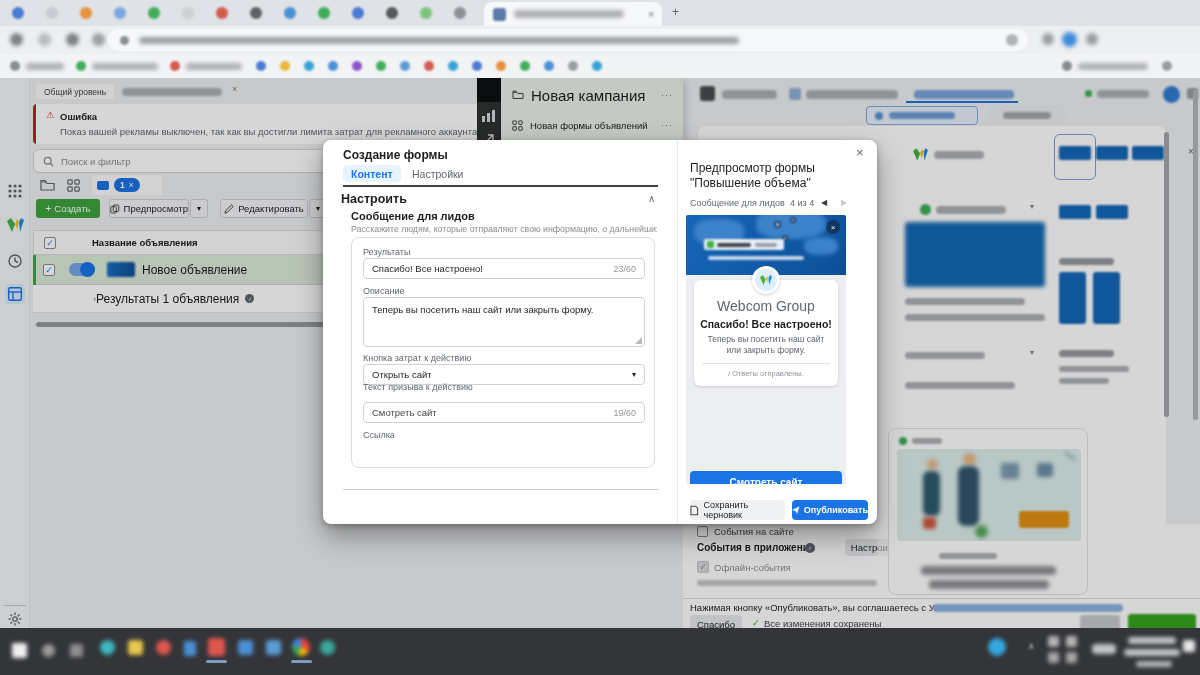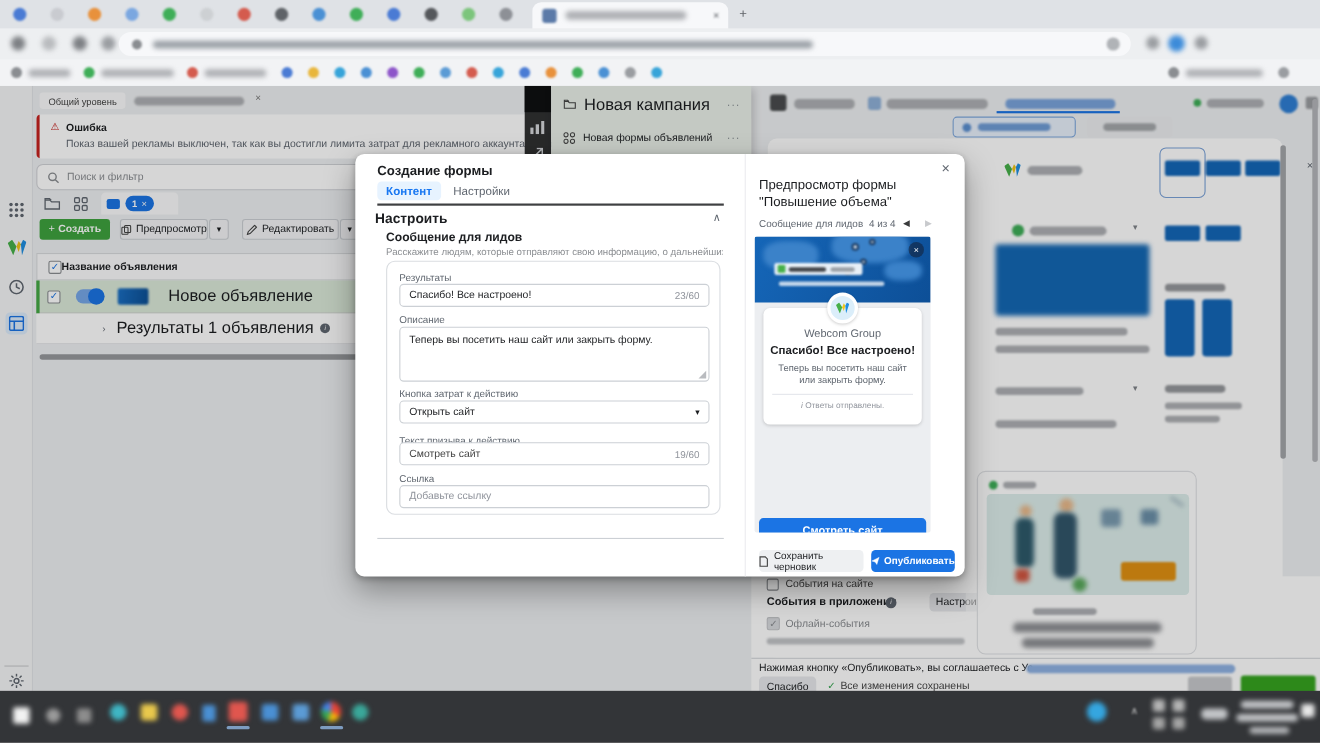--- a/index.html
+++ b/index.html
@@ -196,21 +196,21 @@
   <div class="a fc" style="left:92px;top:175px;width:70px;height:20px;background:#fbfbfc;border-radius:4px 4px 0 0;z-index:2">
     <span style="width:12px;height:9px;margin-left:5px;background:#1b74e4;border-radius:2px"></span>
     <span class="fc" style="margin-left:5px;height:14px;padding:0 6px;background:#1b74e4;border-radius:7px;color:#fff;font-size:8.5px;font-weight:bold;gap:4px">
         <span>1</span>
         <span style="font-weight:normal">×</span>
       </span>
   </div>
 
   <div class="a fc" style="left:36px;top:199px;width:64px;height:19px;background:#3fa33f;border-radius:3px;justify-content:center;gap:3px;z-index:2">
     <span style="color:#fff;font-size:10px">+</span>
-    <span style="color:#fff;font-size:9.5px;font-weight:bold">Создать</span>
+    <span style="color:#fff;font-size:9.5px;font-weight:normal">Создать</span>
   </div>
   <div class="a chipbtn" style="left:109px;top:199px;width:80px;height:19px">
     <svg width="10" height="10" viewBox="0 0 12 12">
         <rect x="1" y="3" width="7" height="8" rx="1" fill="none" stroke="#444" stroke-width="1.2"></rect>
         <rect x="4" y="1" width="7" height="8" rx="1" fill="none" stroke="#444" stroke-width="1.2"></rect>
       </svg>
     <span>Предпросмотр</span>
   </div>
   <div class="a chipbtn" style="left:190px;top:199px;width:18px;height:19px">
       <span style="font-size:8px">▾</span>
@@ -220,35 +220,35 @@
         <path d="M1 11 L2 8 L9 1 L11 3 L4 10 Z" fill="none" stroke="#444" stroke-width="1.2"></path>
       </svg>
     <span>Редактировать</span>
   </div>
   <div class="a chipbtn" style="left:309px;top:199px;width:18px;height:19px">
       <span style="font-size:8px">▾</span>
     </div>
 
   <div class="a fc" style="left:33px;top:230px;width:650px;height:25px;background:#fbfbfc;border:1px solid #d8dadd;z-index:2">
     <span class="checkbox" style="margin-left:10px">✓</span>
-    <span style="font-size:9.5px;font-weight:bold;color:#1c1e21">Название объявления</span>
+    <span style="margin-left:36px;font-size:9.5px;font-weight:bold;color:#1c1e21">Название объявления</span>
     <span style="margin-left:auto;margin-right:14px;font-size:8px;color:#606770">▾</span>
   </div>
   <div class="a fc" style="left:33px;top:255px;width:650px;height:30px;background:#dcead9;border-bottom:1px solid #cfd3cf;z-index:2">
     <span style="width:3px;height:30px;background:#45a845"></span>
     <span class="checkbox" style="margin-left:7px">✓</span>
     <span style="margin-left:14px;width:26px;height:13px;background:#77a7e8;border-radius:7px;position:relative">
         <span style="position:absolute;right:0;top:-1px;width:15px;height:15px;border-radius:50%;background:#1b74e4"></span>
       </span>
     <span class="b1" style="margin-left:12px;width:28px;height:15px;border-radius:2px;background:linear-gradient(100deg,#1a6fc4,#0c4f93)"></span>
-    <span style="margin-left:18px;font-size:15px;color:#1c1e21">Новое объявление</span>
+    <span style="margin-left:7px;font-size:12px;color:#1c1e21">Новое объявление</span>
   </div>
   <div class="a fc" style="left:33px;top:285px;width:650px;height:28px;background:#fff;border-bottom:1px solid #e2e4e7;z-index:2">
     <span style="margin-left:60px;font-size:9px;color:#606770">›</span>
-    <span style="margin-left:10px;font-size:15px;color:#1c1e21">Результаты 1 объявления</span>
+    <span style="font-size:12px;color:#1c1e21">Результаты 1 объявления</span>
     <span class="fc" style="margin-left:6px;width:9px;height:9px;border-radius:50%;background:#606770;color:#fff;font-size:6px;justify-content:center;font-style:italic">i</span>
   </div>
   <span class="a" style="left:36px;top:322px;width:290px;height:5px;background:#97999d;border-radius:3px;z-index:2"></span>
 
   <div class="a" style="left:477px;top:78px;width:24px;height:84px;background:#303132;border-radius:0 0 10px 10px;z-index:4">
     <span class="a" style="left:0;top:0;width:24px;height:24px;background:#0f1011"></span>
     <svg class="a" style="left:5px;top:32px" width="13" height="12" viewBox="0 0 13 12">
         <g fill="#d5d7da">
           <rect x="0" y="6" width="3" height="6"></rect>
           <rect x="5" y="3" width="3" height="9"></rect>
@@ -399,29 +399,26 @@
       <span class="a lbl" style="left:11px;top:48px">Описание</span>
       <div class="a field" style="left:11px;top:59px;width:282px;height:50px;align-items:flex-start;padding-top:6px">
         <span>Теперь вы посетить наш сайт или закрыть форму.</span>
         <span style="position:absolute;right:2px;bottom:2px;width:0;height:0;border-left:7px solid transparent;border-bottom:7px solid #b9bbbf"></span>
       </div>
       <span class="a lbl" style="left:11px;top:115px">Кнопка затрат к действию</span>
       <div class="a field" style="left:11px;top:126px;width:282px;height:21px">
         <span>Открыть сайт</span>
         <span class="cnt" style="color:#1c1e21;font-size:8px">▾</span>
       </div>
-      <span class="a lbl" style="left:11px;top:158px">Текст призыва к действию</span>
+      <span class="a lbl" style="left:11px;top:144px">Текст призыва к действию</span>
       <div class="a field" style="left:11px;top:164px;width:282px;height:21px">
         <span style="color:#444">Смотреть сайт</span>
         <span class="cnt">19/60</span>
       </div>
       <span class="a lbl" style="left:11px;top:192px">Ссылка</span>
-      <div class="a field" style="left:11px;top:203px;width:282px;height:21px">
-        <span style="color:#90949c">Добавьте ссылку</span>
-      </div>
     </div>
     <span class="a" style="left:20px;top:349px;width:315px;height:1px;background:#ccd0d5"></span>
 
     <span class="a" style="left:354px;top:0;width:1px;height:384px;background:#ececef"></span>
     <span class="a" style="left:533px;top:5px;font-size:13px;color:#606770">×</span>
     <span class="a" style="left:367px;top:21px;width:170px;font-size:12px;color:#1c1e21;line-height:1.25">Предпросмотр формы "Повышение объема"</span>
     <span class="a" style="left:367px;top:58px;font-size:9px;color:#606770">Сообщение для лидов</span>
     <span class="a" style="left:467px;top:58px;font-size:9px;color:#606770">4 из 4</span>
     <span class="a fc" style="left:493px;top:55px;width:16px;height:15px;justify-content:center;font-size:8px;color:#3a3b3c">◀</span>
     <span class="a fc" style="left:513px;top:55px;width:16px;height:15px;justify-content:center;font-size:8px;color:#c8cacd">▶</span>
@@ -449,21 +446,21 @@
         <span class="a fc" style="left:58px;top:-14px;width:28px;height:28px;border-radius:50%;background:#fff;box-shadow:0 1px 3px rgba(0,0,0,.2);justify-content:center">
           <span class="fc" style="width:22px;height:22px;border-radius:50%;background:#dbeefa;justify-content:center">
             <svg width="12" height="10" viewBox="0 0 17 14">
                 <polygon points="0,3 5,14 8,6 4,0" fill="#46b049"></polygon>
                 <polygon points="8,6 10,11 12,4 10,1" fill="#f0c419"></polygon>
                 <polygon points="12,4 13,14 17,2 14,0" fill="#1f8ee0"></polygon>
               </svg>
           </span>
         </span>
         <div style="text-align:center;padding-top:18px">
-          <div style="font-size:10px;color:#606770">Webcom Group</div>
+          <div style="font-size:14px;color:#606770">Webcom Group</div>
           <div style="font-size:10.5px;font-weight:bold;color:#1c1e21;margin-top:4px">Спасибо! Все настроено!</div>
           <div style="font-size:8.5px;color:#606770;margin:4px auto 0;width:118px;line-height:1.3">Теперь вы посетить наш сайт или закрыть форму.</div>
           <div style="width:128px;height:1px;background:#e4e6eb;margin:7px auto 0"></div>
           <div style="font-size:7.5px;color:#90949c;margin-top:5px"><span style="font-style:italic">i</span> <span>Ответы отправлены.</span></div>
         </div>
       </div>
 
       <div class="a btnblue" style="left:4px;top:256px;width:152px;height:22px;font-size:10px">Смотреть сайт</div>
     </div>
 

